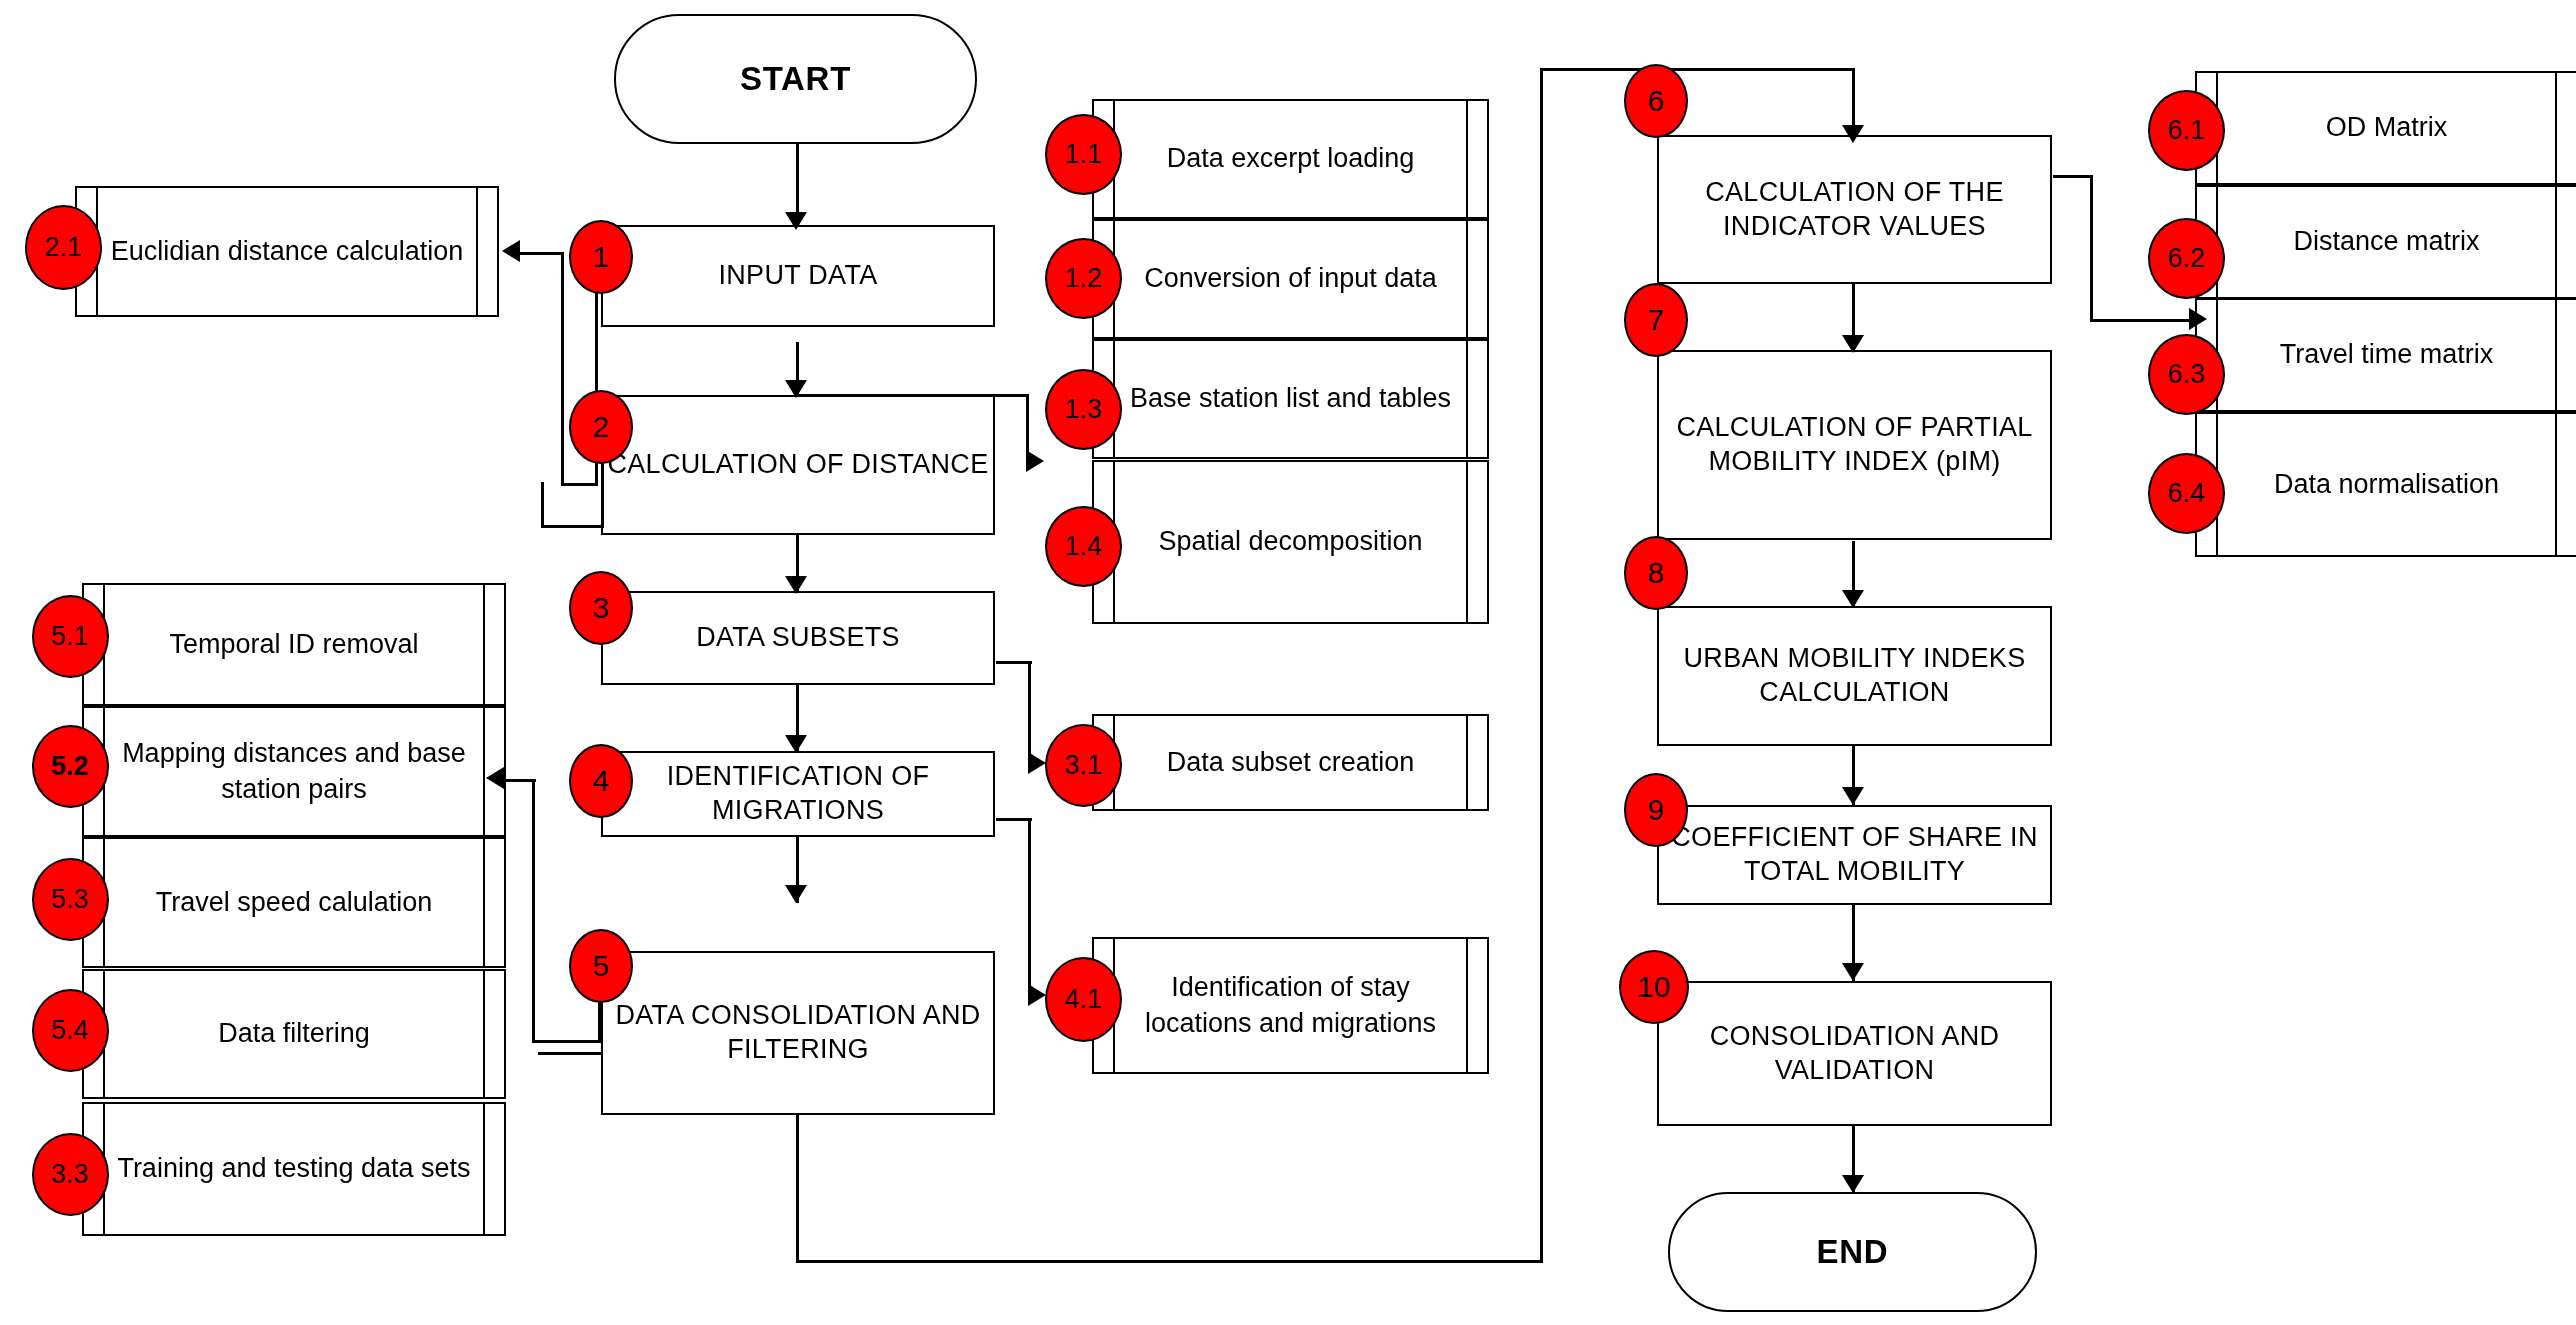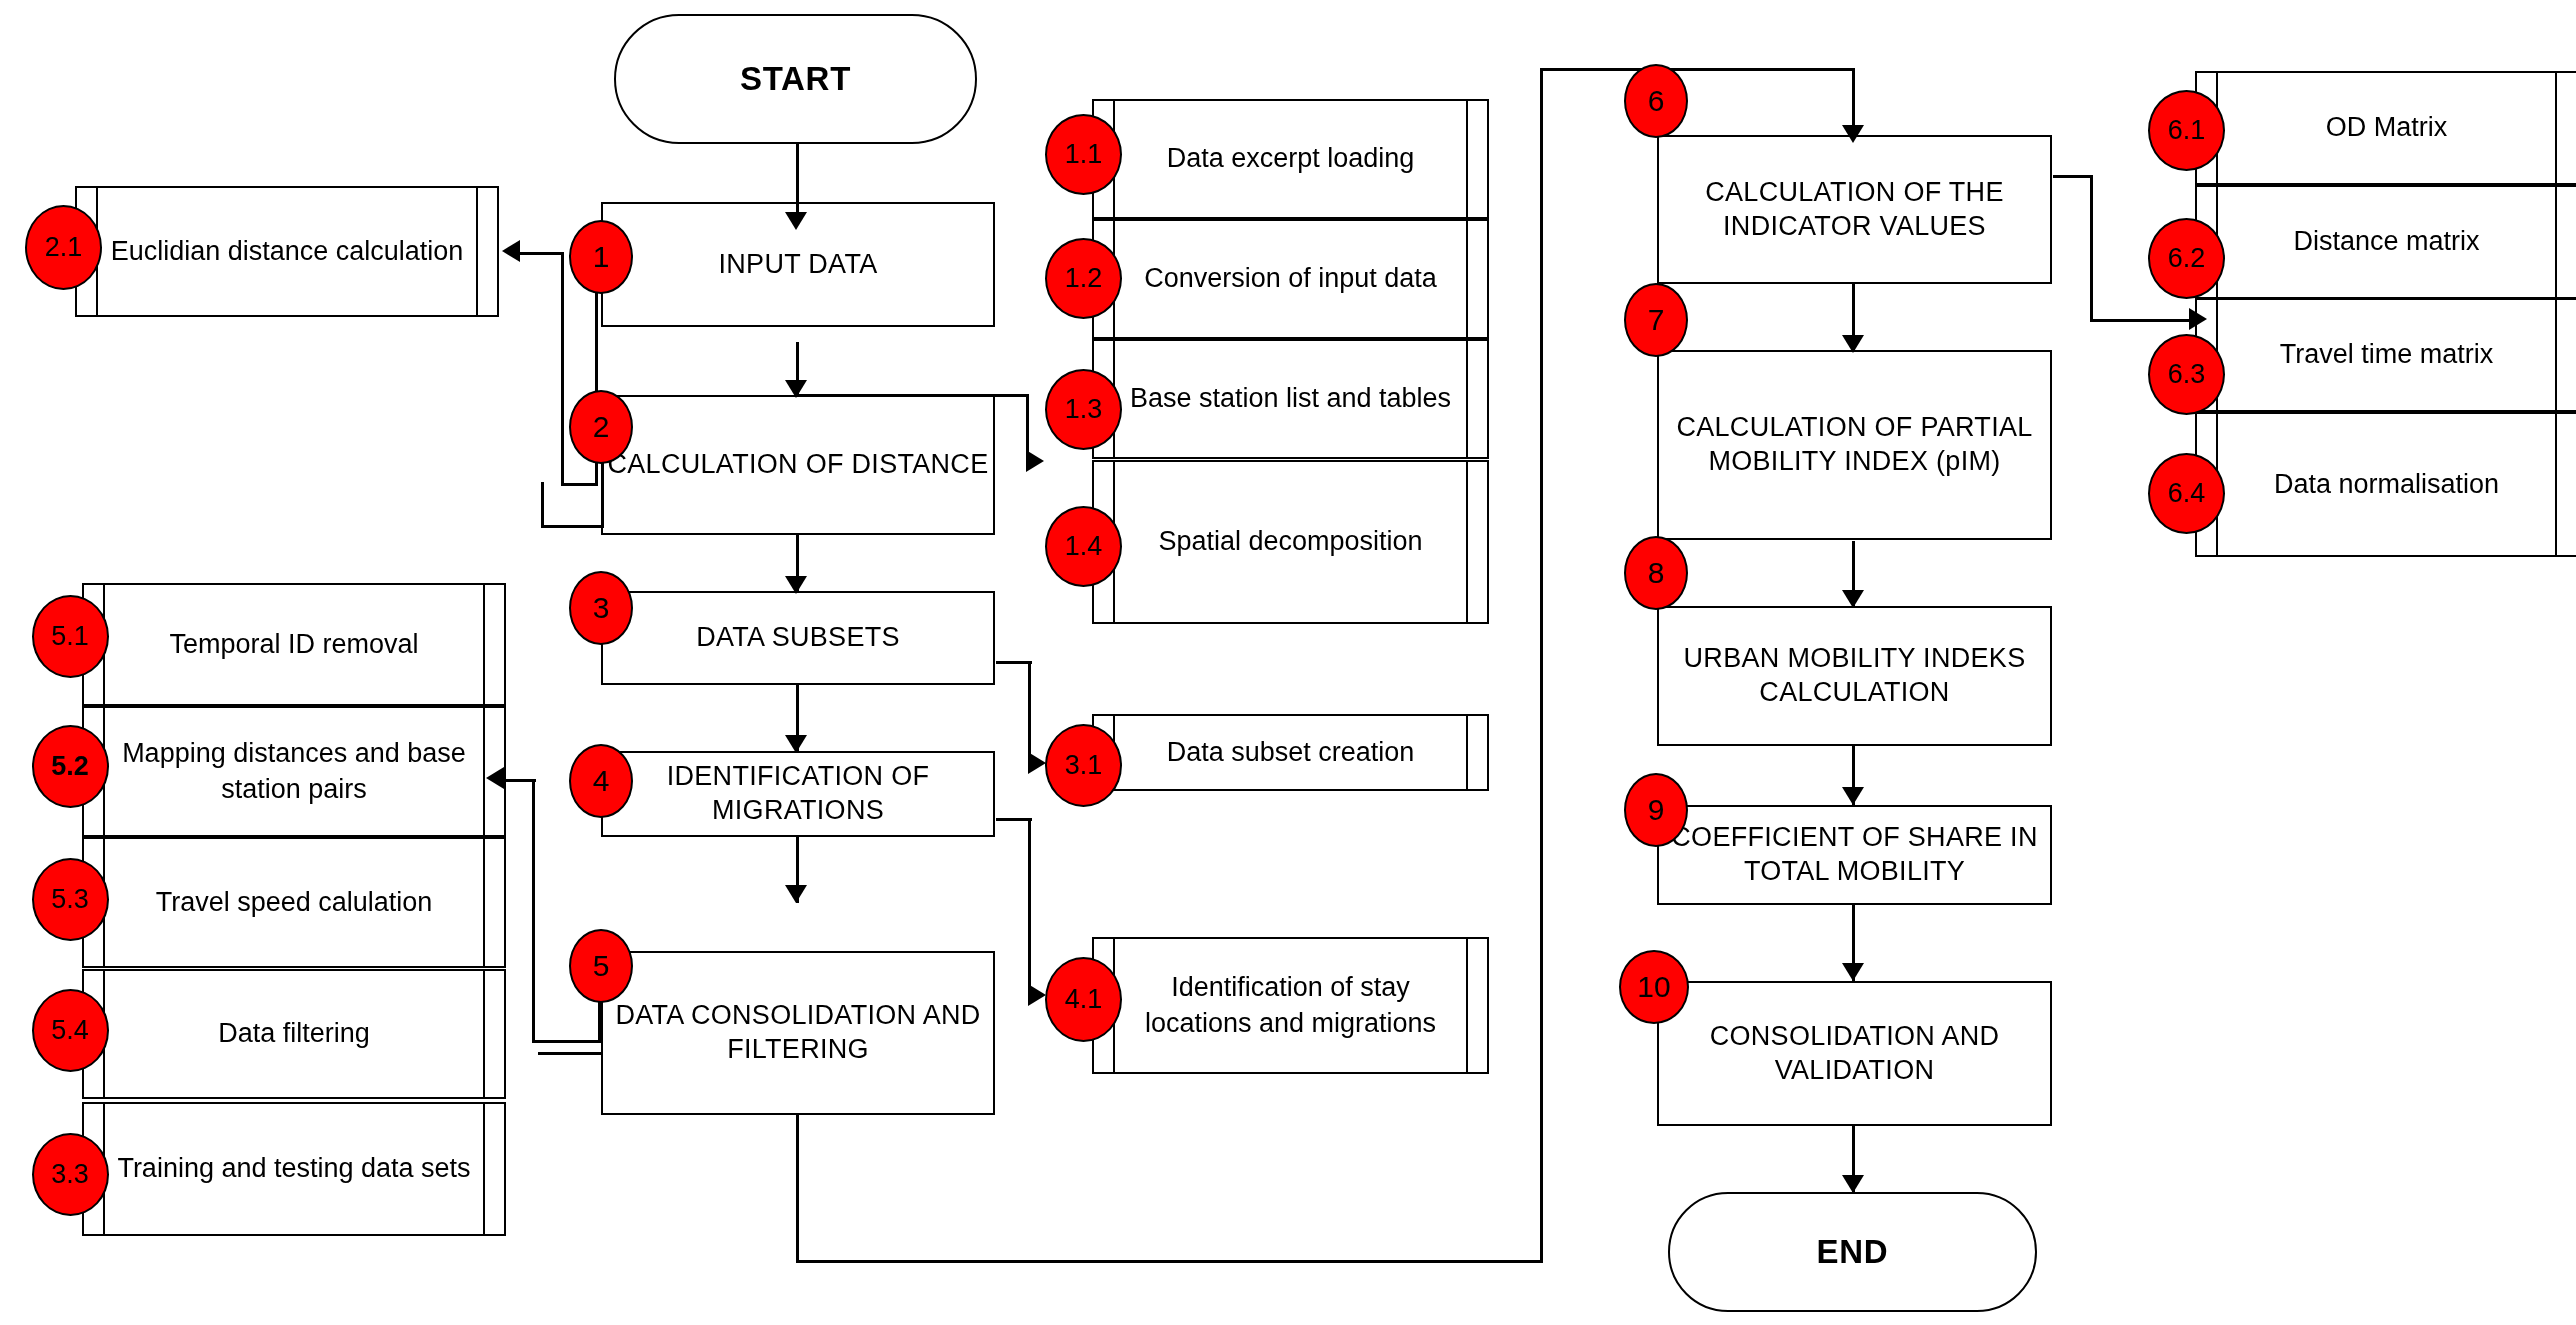--- a/index.html
+++ b/index.html
@@ -127,21 +127,21 @@
   <div class="ar ar-d" style="left:1842px;top:1175px;"></div>
 
   <div class="box terminator t-term" style="left:614px;top:13.7px;width:363px;height:130px;">
     <span>START</span>
   </div>
 
   <div class="box terminator t-term" style="left:1668px;top:1192px;width:369px;height:120px;">
     <span>END</span>
   </div>
 
-  <div class="box t-main" style="left:601px;top:202px;width:394px;height:125px;">
+  <div class="box t-main" style="left:601px;top:225px;width:394px;height:102px;">
     <span>INPUT DATA</span>
   </div>
   <div class="badge b-lg" style="left:569px;top:220px;width:60px;height:70px;">
     <span>1</span>
   </div>
 
   <div class="box t-main" style="left:601px;top:395px;width:394px;height:140px;">
     <span>CALCULATION OF DISTANCE</span>
   </div>
   <div class="badge b-lg" style="left:569px;top:390px;width:60px;height:70px;">
@@ -242,21 +242,21 @@
 
   <div class="predef" style="left:75px;top:186px;width:424px;height:131px;">
     <div class="bar-l"></div>
     <div class="bar-r"></div>
     <div class="ptext t-sub">Euclidian distance calculation</div>
   </div>
   <div class="badge b-sm" style="left:25px;top:205px;width:73px;height:81px;">
     <span>2.1</span>
   </div>
 
-  <div class="predef" style="left:1092px;top:714px;width:397px;height:77px;">
+  <div class="predef" style="left:1092px;top:714px;width:397px;height:97px;">
     <div class="bar-l"></div>
     <div class="bar-r"></div>
     <div class="ptext t-sub">Data subset creation</div>
   </div>
   <div class="badge b-sm" style="left:1045px;top:724px;width:73px;height:79px;">
     <span>3.1</span>
   </div>
 
   <div class="predef" style="left:1092px;top:937px;width:397px;height:137px;">
     <div class="bar-l"></div>

